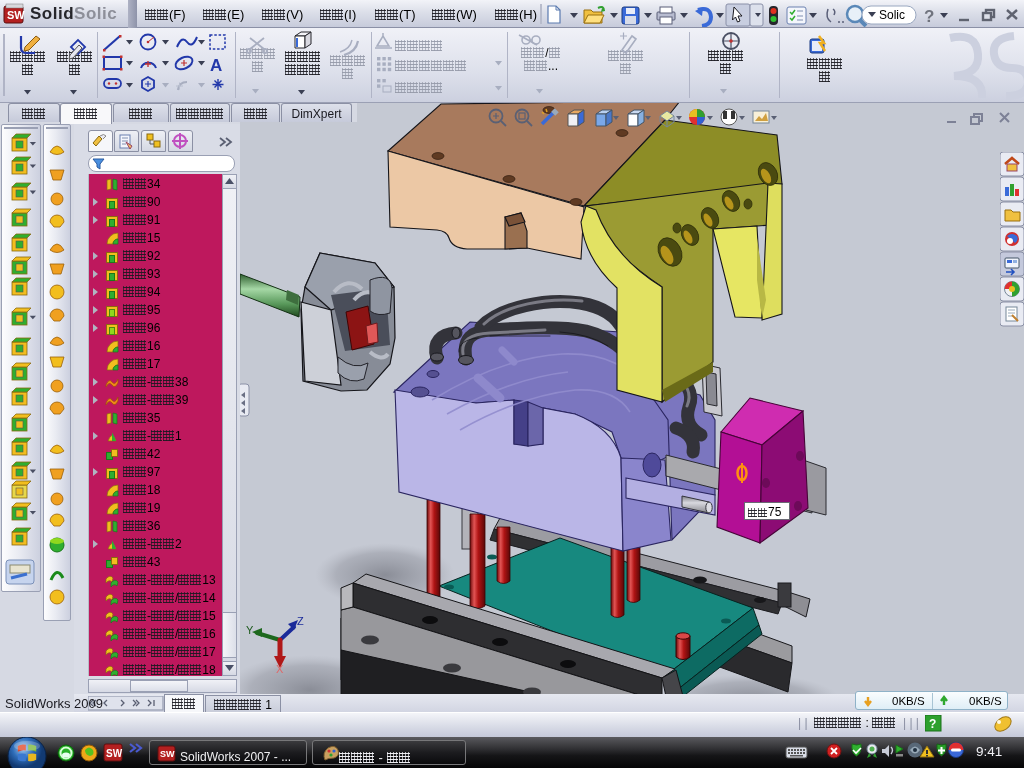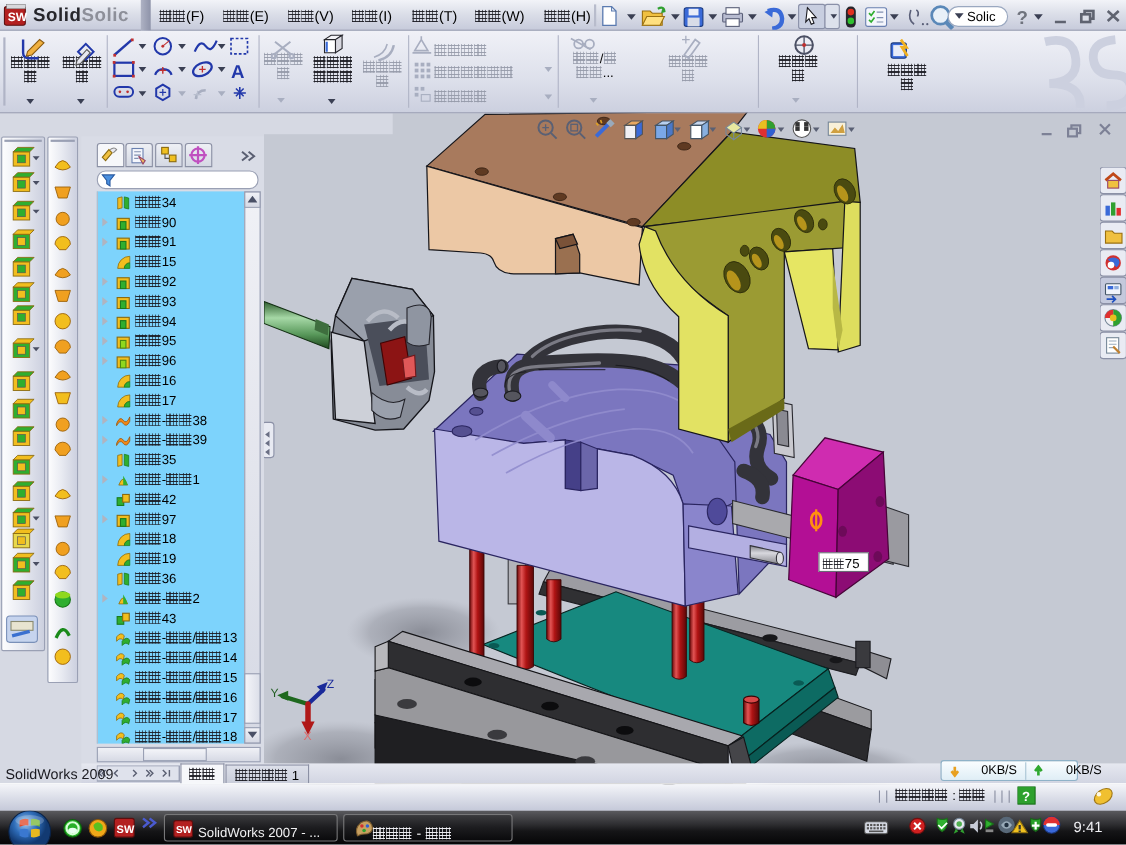--- a/index.html
+++ b/index.html
@@ -25,35 +25,35 @@
 #tabs{left:0;top:103px;width:356px;height:20px}
 .tab{position:absolute;top:0;height:19px;background:linear-gradient(#dde0ea,#c6cada);border:1px solid #8b90a4;border-bottom:none;border-radius:3px 3px 0 0;text-align:center;font-size:12px;color:#1a1a20;padding-top:3px}
 .tabact{background:#f8f8fa;height:21px;z-index:3}
 
 .ltb{background:linear-gradient(90deg,#fdfdfe,#e9ebf2 45%,#ccd0df);border:1px solid #9aa0b4;border-radius:2px}
 
 #panel{left:74px;top:124px;width:166px;height:570px;background:#d9dce6}
 #ptabs{left:88px;top:130px;width:152px;height:22px}
 .ptab{position:absolute;top:0;width:25px;height:22px;background:linear-gradient(#eef0f5,#d4d8e3);border:1px solid #8b90a4;border-radius:3px 3px 0 0}
 #filter{left:88px;top:155px;width:147px;height:17px;background:#fff;border:1px solid #9aa0b4;border-radius:8px}
-#tree{left:88px;top:174px;width:134px;height:502px;background:#7dd3fc;overflow:hidden;border-left:1px solid #b8bcc8}
+#tree{left:88px;top:174px;width:134px;height:502px;background:#be185d;overflow:hidden;border-left:1px solid #b8bcc8}
 .ti{position:relative;height:18px;white-space:nowrap}
 .ti .tx{font-size:12px;color:#000}
 .arr{position:absolute;left:4px;top:5px;width:0;height:0;border-top:4px solid transparent;border-bottom:4px solid transparent;border-left:5px solid #b0b4c0}
 .tic{position:absolute;left:16px;top:2px;width:14px;height:14px}
 .tit{position:absolute;left:34px;top:2px}
 
 .sb{background:linear-gradient(#f0f1f6,#d6d9e4);border:1px solid #9aa0b4}
 
 #status{left:0;top:712px;width:1024px;height:25px;background:linear-gradient(#f4f5f9,#d9dce7 55%,#c5c9d9);border-top:1px solid #fff}
 
 #task{left:0;top:737px;width:1024px;height:31px;background:linear-gradient(#5a5a5e,#2e2e31 40%,#151517 60%,#050506)}
 .tbtn{position:absolute;top:740px;height:25px;z-index:2;background:linear-gradient(#3a3a3d,#1c1c1f 50%,#0a0a0c);border:1px solid #777779;border-radius:3px;color:#f0f0f2;font-size:13px;line-height:23px}
 
-#net{left:855px;top:691px;width:125px;height:19px;background:linear-gradient(#fafdff,#dfeef6);border:1px solid #8fb2c8;border-radius:3px;font-size:12px}
+#net{left:855px;top:691px;width:153px;height:19px;background:linear-gradient(#fafdff,#dfeef6);border:1px solid #8fb2c8;border-radius:3px;font-size:12px}
 
 #tip{left:744px;top:502px;width:46px;height:18px;background:#fff;border:1px solid #6a6a74;font-size:12px;padding:2px 0 0 3px}
 </style></head><body>
 <div id="app">
 <svg class="abs" id="scene" style="left:0;top:0;z-index:0" width="1024" height="768" viewBox="0 0 1024 768">
       <defs>
 <linearGradient id="redp" x1="0" y1="0" x2="1" y2="0">
           <stop offset="0" stop-color="#6e0b0b"></stop>
           <stop offset=".28" stop-color="#e25454"></stop>
           <stop offset=".55" stop-color="#b01414"></stop>
@@ -475,20 +475,28 @@
 <div class="abs tlbl" style="left:281px;top:51px;width:44px;line-height:13px"><span class="cj"></span><span class="cj"></span><span class="cj"></span><br><span class="cj"></span><span class="cj"></span><span class="cj"></span></div>
 <div class="abs tlbl" style="left:328px;top:55px;width:40px;line-height:13px"><span class="cg"></span><span class="cg"></span><span class="cg"></span><br><span class="cg"></span></div>
 <div class="abs" style="left:395px;top:39px"><span class="cg"></span><span class="cg"></span><span class="cg"></span><span class="cg"></span></div>
 <div class="abs" style="left:395px;top:59px"><span class="cg"></span><span class="cg"></span><span class="cg"></span><span class="cg"></span><span class="cg"></span><span class="cg"></span></div>
 <div class="abs" style="left:395px;top:81px"><span class="cg"></span><span class="cg"></span><span class="cg"></span><span class="cg"></span></div>
 <div class="abs tlbl" style="left:518px;top:47px;width:46px;line-height:13px"><span class="cg"></span><span class="cg"></span>/<span class="cg"></span><br><span class="cg"></span><span class="cg"></span>...</div>
 <div class="abs tlbl" style="left:604px;top:50px;width:44px;line-height:13px"><span class="cg"></span><span class="cg"></span><span class="cg"></span><br><span class="cg"></span></div>
 <div class="abs tlbl" style="left:704px;top:50px;width:44px;line-height:13px"><span class="cj"></span><span class="cj"></span><span class="cj"></span><br><span class="cj"></span></div>
 <div class="abs tlbl" style="left:803px;top:58px;width:44px;line-height:13px"><span class="cj"></span><span class="cj"></span><span class="cj"></span><br><span class="cj"></span></div>
 
+<div class="abs" id="tabs">
+<div class="tab" style="left:8px;width:52px"><span class="cj"></span><span class="cj"></span></div>
+<div class="tab tabact" style="left:60px;width:52px"><span class="cj"></span><span class="cj"></span></div>
+<div class="tab" style="left:113px;width:56px"><span class="cj"></span><span class="cj"></span></div>
+<div class="tab" style="left:170px;width:60px"><span class="cj"></span><span class="cj"></span><span class="cj"></span><span class="cj"></span></div>
+<div class="tab" style="left:231px;width:49px"><span class="cj"></span><span class="cj"></span></div>
+<div class="tab" style="left:281px;width:71px">DimXpert</div>
+</div>
 
 <div class="abs ltb" style="left:1px;top:124px;width:40px;height:468px"></div>
 <div class="abs ltb" style="left:43px;top:124px;width:28px;height:497px"></div>
 <svg class="abs" id="lico" style="left:0;top:124px;z-index:2" width="74" height="500" viewBox="0 0 74 500">
       <g fill="#9aa0b4">
         <rect x="4" y="3" width="34" height="2"></rect>
         <rect x="46" y="3" width="22" height="2"></rect>
       </g>
       <g transform="translate(20,20)">
         <rect x="-8" y="-6" width="15" height="13" fill="#f2be1e" stroke="#8a6a10" stroke-width=".8"></rect>

